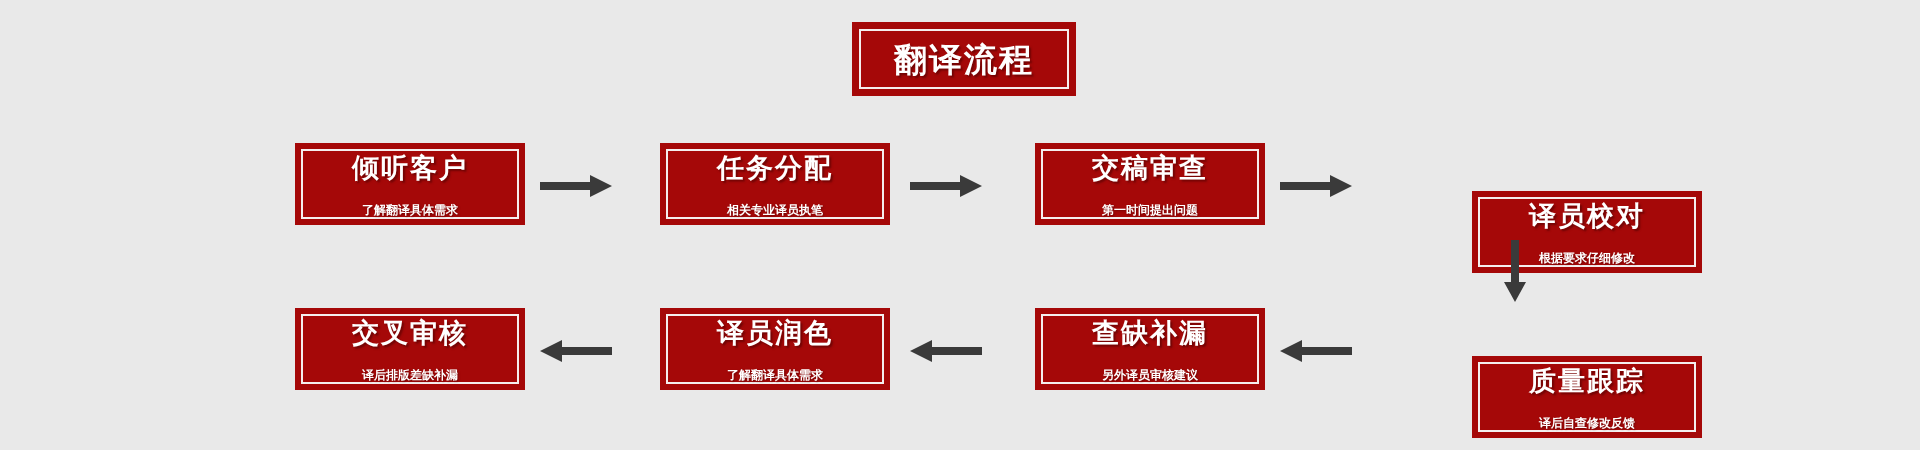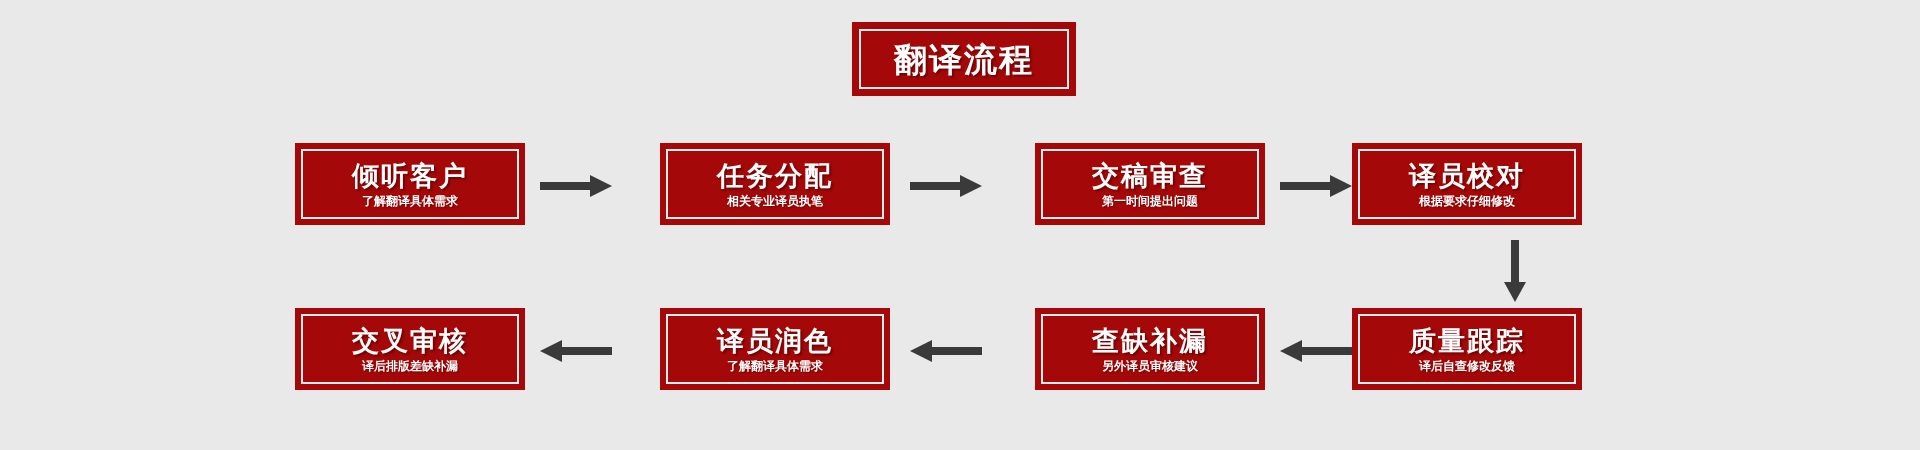--- a/index.html
+++ b/index.html
@@ -67,21 +67,21 @@
     position: absolute;
     left: 3px;
     top: 3px;
     right: 3px;
     bottom: 3px;
     border: 2px solid #f5eeee;
     box-sizing: border-box;
     display: flex;
     flex-direction: column;
     align-items: center;
-    justify-content: center;
+    justify-content: space-between;
     padding-top: 2px;
   }
   .box-title {
     color: #ffffff;
     font-size: 27px;
     font-weight: bold;
     letter-spacing: 2px;
     line-height: 1.12;
     text-shadow: 2px 2px 2px rgba(70,0,0,0.55);
   }
@@ -95,21 +95,21 @@
     text-shadow: 1px 1px 2px rgba(70,0,0,0.55);
     white-space: nowrap;
   }
 
   
   .row1 { top: 143px; }
   .row2 { top: 308px; }
   .col1 { left: 295px; }
   .col2 { left: 660px; }
   .col3 { left: 1035px; }
-  .col4 { left: 1352px; }
+  .col4 { left: 1472px; margin-top: 48px; }
 
   
   .arrow-h {
     position: absolute;
     width: 72px;
     height: 26px;
     top: 173px;
   }
   .arrow-h.r2 { top: 338px; }
   .arrow-v {

